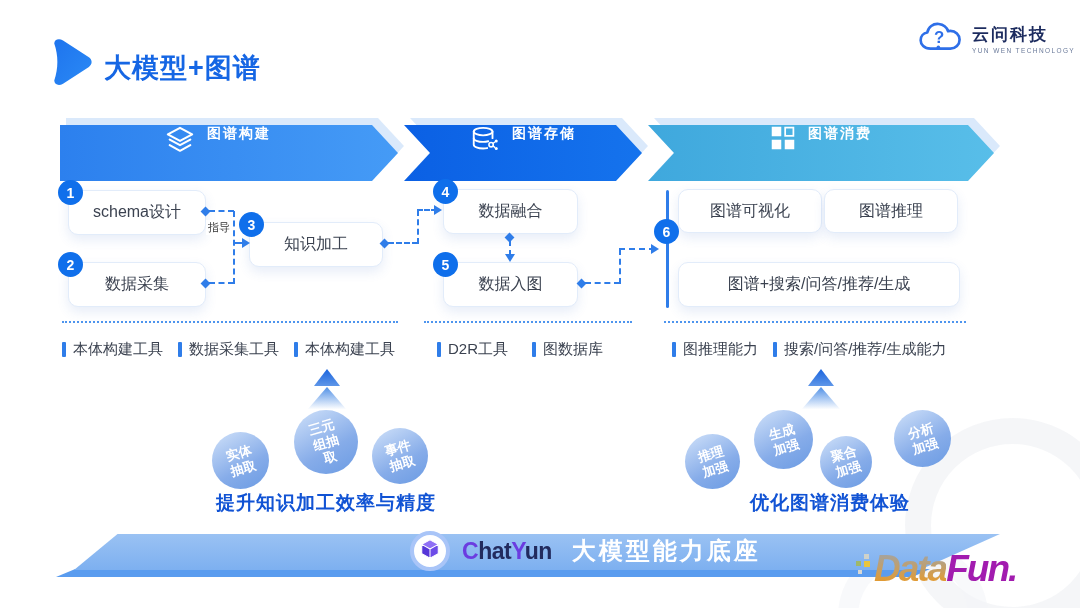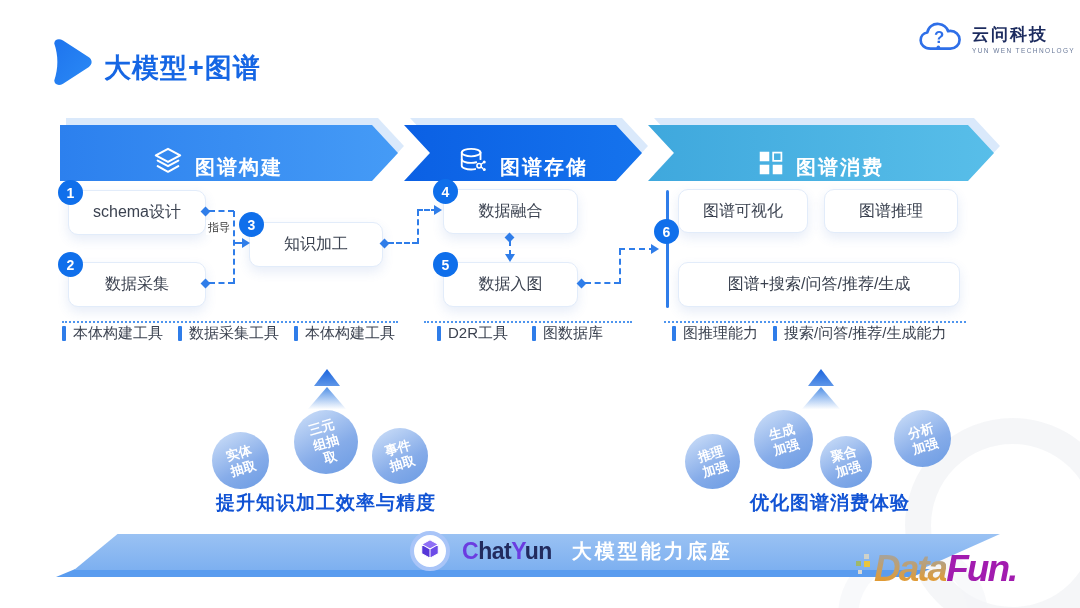--- a/index.html
+++ b/index.html
@@ -13,22 +13,22 @@
 
   
   .title-arrow { position:absolute; left:45px; top:36px; z-index:2; }
   .page-title { position:absolute; left:104px; top:50px; font-size:27px; font-weight:bold; color:#1566E4; letter-spacing:1px; z-index:2; }
   .corp-logo { position:absolute; left:918px; top:20px; display:flex; align-items:center; gap:8px; z-index:2; }
   .corp-name { font-size:17px; font-weight:bold; color:#1C2B5E; letter-spacing:2px; line-height:1.1; }
   .corp-sub { font-size:6.5px; color:#6A7A9A; letter-spacing:1.4px; margin-top:2px; }
 
   
   .banner, .banner-echo { position:absolute; top:125px; height:56px; }
-  .banner { z-index:2; display:flex; align-items:flex-end; justify-content:center; gap:12px;
-            color:#fff; font-size:20px; font-weight:bold; letter-spacing:2px; }
+  .banner { z-index:2; display:flex; align-items:flex-start; justify-content:center; gap:12px;
+            color:#fff; font-size:14px; font-weight:bold; letter-spacing:2px; }
   .banner-echo { top:118px; z-index:1; opacity:.55; background:#BCD7F8; }
   .clip-right { clip-path:polygon(0 0, calc(100% - 26px) 0, 100% 50%, calc(100% - 26px) 100%, 0 100%); }
   .clip-both  { clip-path:polygon(0 0, calc(100% - 26px) 0, 100% 50%, calc(100% - 26px) 100%, 0 100%, 26px 50%); }
   .b1 { left:60px;  width:338px; background:linear-gradient(90deg,#2C80EE,#459BF6); padding-right:22px; }
   .b2 { left:404px; width:238px; background:linear-gradient(90deg,#0B60E4,#1573ED); padding-left:18px; padding-right:18px; }
   .b3 { left:648px; width:346px; background:linear-gradient(90deg,#3FA8DD,#58BEE9); padding-left:18px; padding-right:18px; }
   .e1 { left:66px;  width:338px; }
   .e2 { left:410px; width:238px; }
   .e3 { left:654px; width:346px; }
 
@@ -37,38 +37,38 @@
           box-shadow:0 5px 12px rgba(60,110,200,.12); display:flex; align-items:center; justify-content:center;
           font-size:16px; color:#3B4250; z-index:3; }
   .badge { position:absolute; width:25px; height:25px; border-radius:50%; background:#0F6FEB; color:#fff;
            font-size:14px; font-weight:bold; display:flex; align-items:center; justify-content:center; z-index:4; }
   .node .badge { left:-11px; top:-11px; }
   .n1 { left:68px;  top:190px; width:138px; height:45px; }
   .n2 { left:68px;  top:262px; width:138px; height:45px; }
   .n3 { left:249px; top:222px; width:134px; height:45px; }
   .n4 { left:443px; top:189px; width:135px; height:45px; }
   .n5 { left:443px; top:262px; width:135px; height:45px; }
-  .n6a{ left:678px; top:189px; width:130px; height:44px; }
+  .n6a{ left:678px; top:189px; width:144px; height:44px; }
   .n6b{ left:824px; top:189px; width:134px; height:44px; }
   .n6c{ left:678px; top:262px; width:282px; height:45px; }
 
   
   .dash-h { position:absolute; border-top:2px dashed #2F7DE9; z-index:2; }
   .dash-v { position:absolute; border-left:2px dashed #2F7DE9; z-index:2; }
   .diamond { position:absolute; width:7px; height:7px; background:#2F7DE9; transform:rotate(45deg); z-index:3; }
   .arr-r { position:absolute; width:0; height:0; border-top:5px solid transparent; border-bottom:5px solid transparent; border-left:8px solid #2F7DE9; z-index:3; }
   .arr-d { position:absolute; width:0; height:0; border-left:5px solid transparent; border-right:5px solid transparent; border-top:8px solid #2F7DE9; z-index:3; }
   .edge-label { position:absolute; left:206px; top:220px; font-size:11px; color:#333; background:#fff; padding:0 2px; z-index:4; }
   .vline6 { position:absolute; left:666px; top:190px; width:3px; height:118px; background:#2F7DE9; border-radius:2px; z-index:3; }
   .badge6 { left:654px; top:219px; }
 
   
   .dotted { position:absolute; top:321px; border-top:2px dotted #4E95EE; z-index:2; }
   .s1 { left:62px; width:336px; } .s2 { left:424px; width:208px; } .s3 { left:664px; width:302px; }
-  .tool-row { position:absolute; top:324px; display:flex; align-items:center; z-index:2; }
+  .tool-row { position:absolute; top:340px; display:flex; align-items:center; z-index:2; }
   .r1 { left:62px; gap:15px; } .r2 { left:437px; gap:24px; } .r3 { left:672px; gap:15px; }
   .tool { display:flex; align-items:center; font-size:15px; color:#3B4250; font-weight:500; }
   .tool .bar { width:4px; height:15px; background:#2F7DE9; border-radius:1px; margin-right:7px; }
 
   
   .bubble { position:absolute; border-radius:50%; display:flex; align-items:center; justify-content:center;
             background:linear-gradient(150deg,#CADDF8 5%,#86ACE9 60%,#6B9BE3 100%); z-index:2; }
   .bubble span { width:2em; color:#fff; font-size:13px; font-weight:bold; line-height:1.2; text-align:center;
                  transform:rotate(-16deg); word-break:break-all; }
   .bl1 { left:212px; top:432px; width:57px; height:57px; }
@@ -91,21 +91,21 @@
   .footer-strip { position:absolute; left:56px; top:569px; width:874px; height:8px; background:#5A9CEF;
                   clip-path:polygon(2.2% 0,100% 0,98% 100%,0 100%); z-index:2; }
   .footer-banner { position:absolute; left:74px; top:534px; width:926px; height:36px;
                    background:linear-gradient(180deg,#9AC2F3,#7DB0F0);
                    clip-path:polygon(4.7% 0,100% 0,91.3% 100%,0 100%); z-index:3; }
   .footer-content { position:absolute; left:410px; top:530px; height:42px; display:flex; align-items:center; gap:12px; z-index:5; }
   .chat-badge { width:40px; height:40px; border-radius:50%; background:#fff; border:4px solid #A9C5F8;
                 display:flex; align-items:center; justify-content:center; }
   .chat-brand { font-size:23px; font-weight:800; letter-spacing:-0.5px; color:#222B5E; }
   .chat-brand .pur { color:#6B3CE0; }
-  .footer-label { color:#fff; font-size:20px; font-weight:bold; letter-spacing:3px; margin-left:8px; }
+  .footer-label { color:#fff; font-size:24px; font-weight:bold; letter-spacing:3px; margin-left:8px; }
 
   
   .datafun { position:absolute; left:854px; top:548px; z-index:6; display:flex; align-items:flex-start;
              font-style:italic; font-weight:800; font-size:37px; letter-spacing:-2px; }
   .df-data { background:linear-gradient(180deg,#A3A3A0 15%,#E89A28 85%); -webkit-background-clip:text; background-clip:text; color:transparent; }
   .df-fun  { color:#a21caf; }
 </style>
 </head>
 <body>
 

